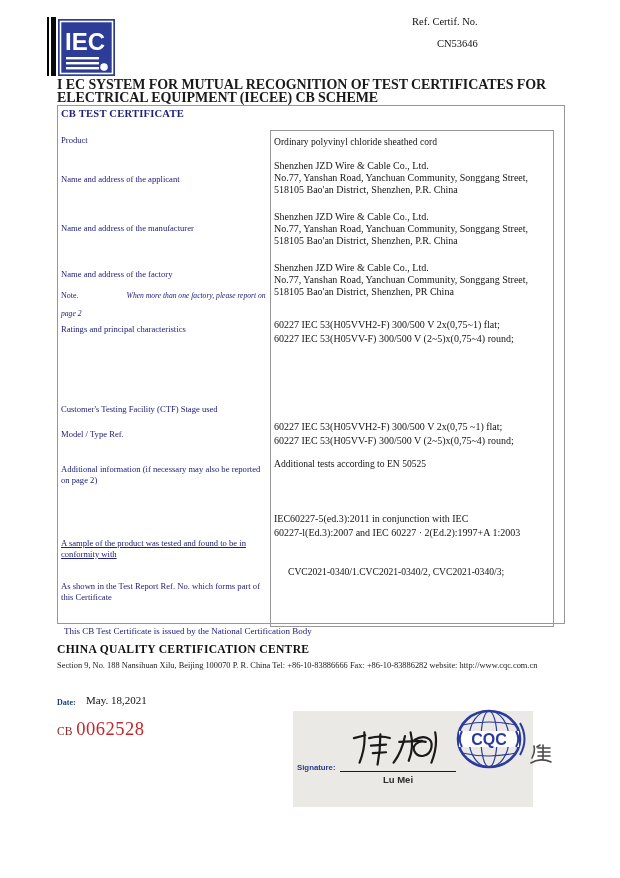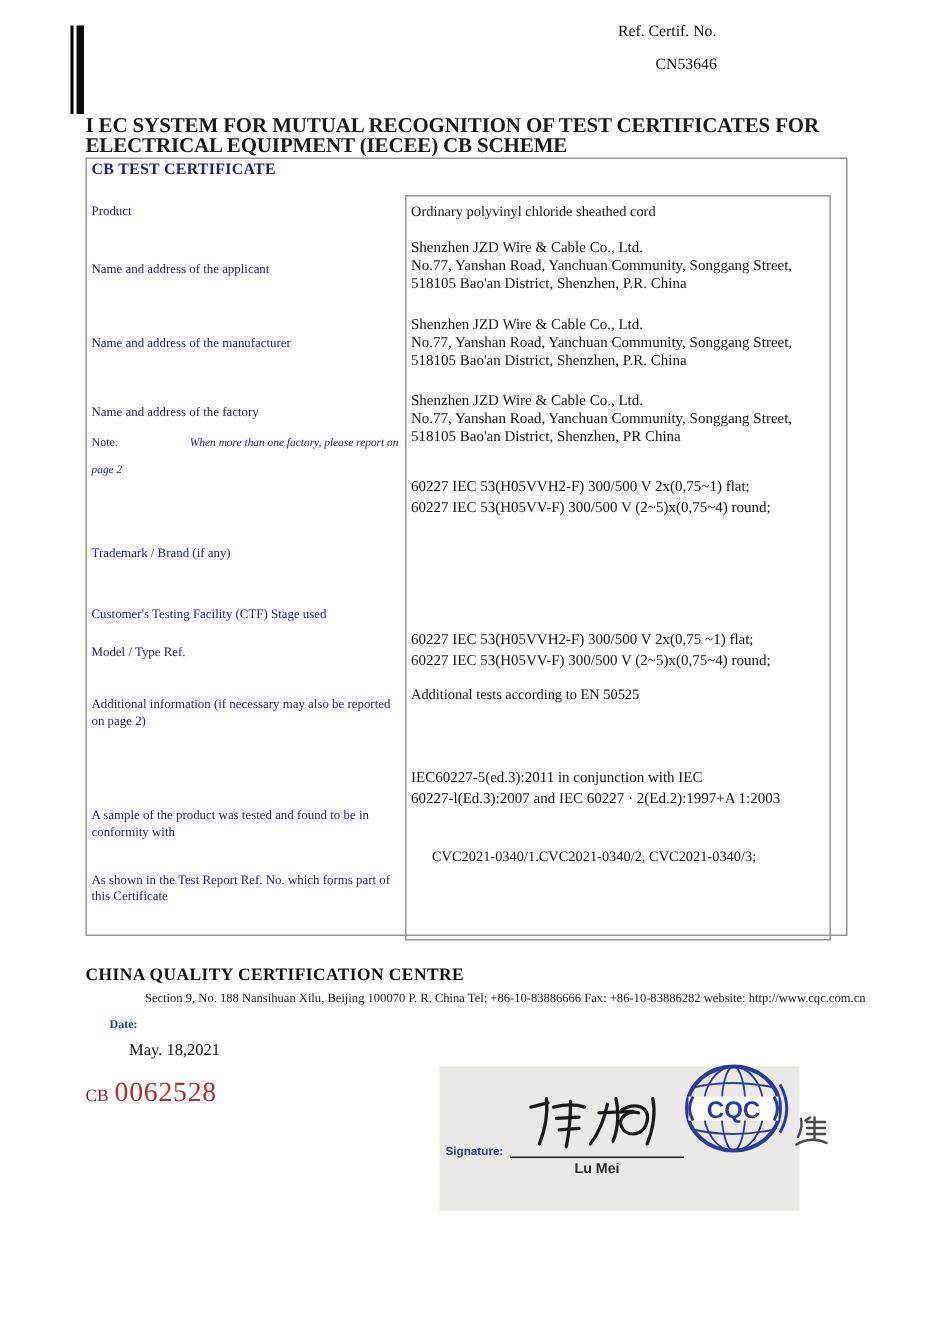--- a/index.html
+++ b/index.html
@@ -9,64 +9,75 @@
   .lbl{color:#20207d;font-size:8.6px;line-height:11px;}
   .val{color:#141414;font-size:9.6px;line-height:12px;}
   .valln{color:#141414;font-size:10px;line-height:12.2px;}
   .box{border:1px solid #979797;background:transparent;}
   .cert-title{color:#20207d;font-weight:bold;font-size:10.6px;letter-spacing:0.2px;}
   .scheme{font-weight:bold;font-size:14px;line-height:13px;color:#1a1a1a;letter-spacing:-0.1px;}
   .note-prefix{color:#20207d;font-size:8px;}
   .note-italic{color:#20207d;font-size:7.6px;font-style:italic;margin-left:44px;}
   .issued{color:#20207d;font-size:9px;}
   .issuer{font-weight:bold;font-size:11.6px;letter-spacing:0.3px;color:#101010;}
-  .addr{font-size:8.4px;color:#1a1a1a;text-align:right;}
+  .addr{font-size:8.4px;color:#1a1a1a;}
   .datelbl{color:#20407d;font-size:8px;font-weight:bold;}
   .dateval{font-size:11px;color:#111;}
   .cbp{color:#8b1f1f;font-size:11.5px;font-weight:500;}
   .cbn{color:#c1272d;font-size:18.5px;letter-spacing:0.5px;}
   .graypatch{background:#ebe9e5;}
   .siglbl{font-family:"Liberation Sans", sans-serif;color:#2a3c8e;font-size:7.8px;font-weight:bold;}
   .signame{font-family:"Liberation Sans", sans-serif;color:#2b2b2b;font-size:9.5px;font-weight:bold;text-align:center;}
   .sigline{background:#1a1a1a;height:1.4px;}
   .reflbl{font-size:10.5px;color:#111;}
   svg{display:block;}
 </style>
 </head>
 <body>
 
 <div class="page">
 
   <div class="abs" style="left:47px;top:17px;width:2px;height:59px;background:#000;"></div>
   <div class="abs" style="left:51px;top:17px;width:5px;height:59px;background:#0a0a0a;"></div>
 
+  <div class="abs" style="left:58px;top:19px;width:57px;height:57px;">
+    <svg width="57" height="57" viewBox="0 0 57 57">
+      <rect x="0" y="0" width="57" height="57" fill="#2d3c96"></rect>
+      <rect x="2.5" y="2.5" width="52" height="52" fill="none" stroke="#ffffff" stroke-width="1.6"></rect>
+      <text x="27" y="31" text-anchor="middle" font-family="Liberation Sans, sans-serif" font-weight="bold" font-size="24" fill="#ffffff">IEC</text>
+      <rect x="8" y="38" width="33" height="2.4" fill="#fff"></rect>
+      <rect x="8" y="43" width="33" height="2.4" fill="#fff"></rect>
+      <rect x="8" y="48" width="33" height="2.4" fill="#fff"></rect>
+      <circle cx="46" cy="48" r="3.8" fill="#fff"></circle>
+    </svg>
+  </div>
 
   <div class="abs reflbl" style="left:412px;top:16px;">Ref. Certif. No.</div>
   <div class="abs reflbl" style="left:437px;top:38px;">CN53646</div>
 
   <div class="abs scheme" style="left:57px;top:78px;width:512px;">I EC SYSTEM FOR MUTUAL RECOGNITION OF TEST CERTIFICATES FOR ELECTRICAL EQUIPMENT (IECEE) CB SCHEME</div>
 
   <div class="abs box" style="left:57px;top:105px;width:506px;height:517px;"></div>
   <div class="abs box" style="left:270px;top:130px;width:282px;height:495px;"></div>
 
   <div class="abs cert-title" style="left:61px;top:108px;">CB TEST CERTIFICATE</div>
 
   <div class="abs lbl" style="left:61px;top:135px;width:206px;">Product</div>
   <div class="abs lbl" style="left:61px;top:174px;width:206px;">Name and address of the applicant</div>
   <div class="abs lbl" style="left:61px;top:223px;width:206px;">Name and address of the manufacturer</div>
   <div class="abs lbl" style="left:61px;top:269px;width:206px;">Name and address of the factory</div>
   <div class="abs" style="left:61px;top:284px;width:210px;">
     <span class="note-prefix">Note.</span>
     <span class="note-italic">When more than one factory, please report on page 2</span>
   </div>
-  <div class="abs lbl" style="left:61px;top:363px;width:206px;">Trademark / Brand (if any)</div>
+  <div class="abs lbl" style="left:61px;top:324px;width:206px;">Ratings and principal characteristics</div>
   <div class="abs lbl" style="left:61px;top:404px;width:206px;">Customer's Testing Facility (CTF) Stage used</div>
   <div class="abs lbl" style="left:61px;top:429px;width:206px;">Model / Type Ref.</div>
   <div class="abs lbl" style="left:61px;top:464px;width:206px;">Additional information (if necessary may also be reported on page 2)</div>
-  <div class="abs lbl" style="left:61px;top:538px;width:206px;">A sample of the product was tested and found to be in conformity with</div>
+  <div class="abs lbl" style="left:61px;top:538px;width:206px;text-decoration:underline;">A sample of the product was tested and found to be in conformity with</div>
   <div class="abs lbl" style="left:61px;top:581px;width:206px;">As shown in the Test Report Ref. No. which forms part of this Certificate</div>
 
   <div class="abs val" style="left:274px;top:136px;width:274px;">Ordinary polyvinyl chloride sheathed cord</div>
 
   <div class="abs" style="left:274px;top:160px;width:276px;">
     <div class="valln">Shenzhen JZD Wire &amp; Cable Co., Ltd.</div>
     <div class="valln">No.77, Yanshan Road, Yanchuan Community, Songgang Street,</div>
     <div class="valln">518105 Bao'an District, Shenzhen, P.R. China</div>
   </div>
 
@@ -94,25 +105,26 @@
 
   <div class="abs val" style="left:274px;top:458px;width:274px;">Additional tests according to EN 50525</div>
 
   <div class="abs" style="left:274px;top:512px;width:276px;">
     <div class="valln" style="line-height:13.5px;">IEC60227-5(ed.3):2011 in conjunction with IEC</div>
     <div class="valln" style="line-height:13.5px;">60227-l(Ed.3):2007 and IEC 60227 · 2(Ed.2):1997+A 1:2003</div>
   </div>
 
   <div class="abs val" style="left:288px;top:566px;width:262px;">CVC2021-0340/1.CVC2021-0340/2, CVC2021-0340/3;</div>
 
+  <div class="abs issued" style="left:64px;top:626px;">This CB Test Certificate is issued by the National Certification Body</div>
 
   <div class="abs issuer" style="left:57px;top:643px;">CHINA QUALITY CERTIFICATION CENTRE</div>
   <div class="abs addr" style="left:57px;top:661px;width:520px;">Section 9, No. 188 Nansihuan Xilu, Beijing 100070 P. R. China Tel: +86-10-83886666 Fax: +86-10-83886282 website: http://www.cqc.com.cn</div>
 
-  <div class="abs datelbl" style="left:57px;top:678px;margin-left:16px;">Date:</div>
+  <div class="abs datelbl" style="left:57px;top:698px;">Date:</div>
   <div class="abs dateval" style="left:86px;top:694px;">May. 18,2021</div>
 
   <div class="abs" style="left:57px;top:719px;">
     <span class="cbp">CB</span>
     <span class="cbn">0062528</span>
   </div>
 
   <div class="abs graypatch" style="left:293px;top:711px;width:240px;height:96px;"></div>
 
   <div class="abs" style="left:352px;top:726px;width:104px;height:44px;">

